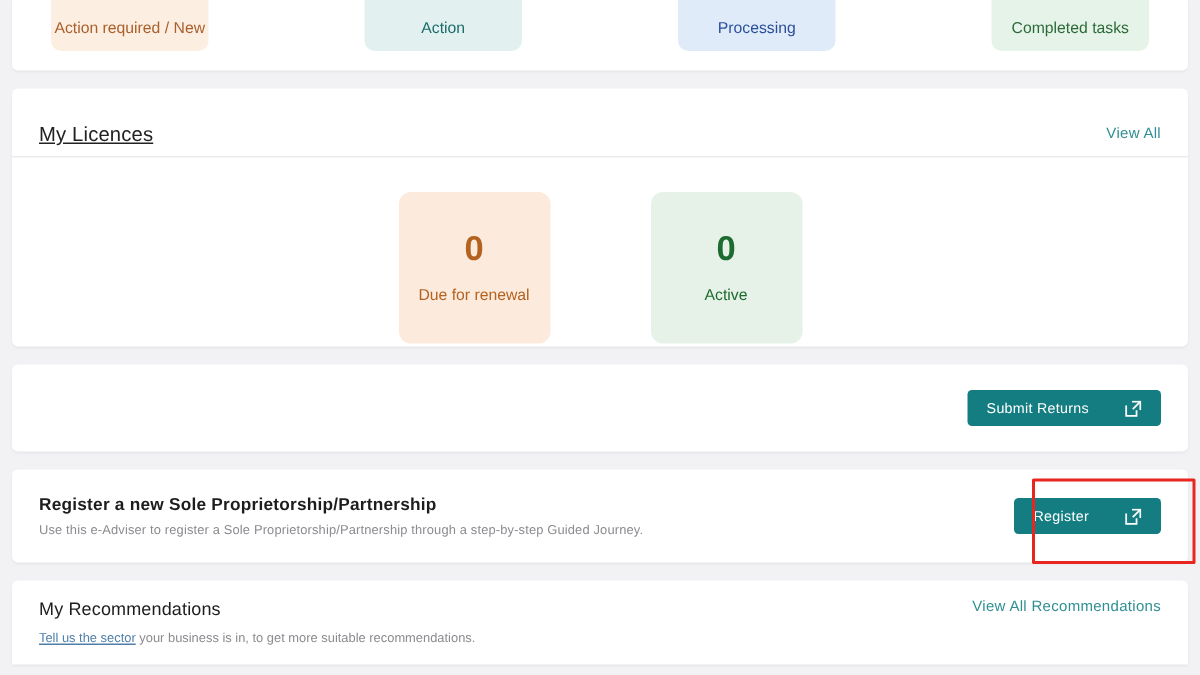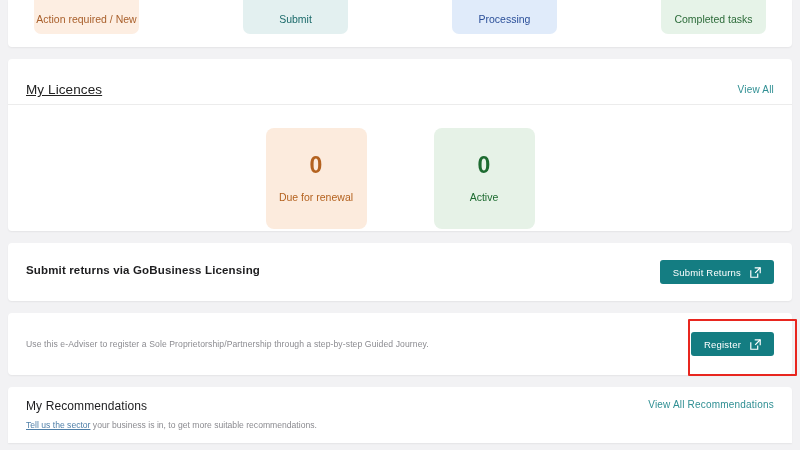--- a/index.html
+++ b/index.html
@@ -150,21 +150,21 @@
     background: #147d82;
     color: #ffffff;
     border: none;
     border-radius: 3px;
     font-size: 9.5px;
     font-family: "Liberation Sans", sans-serif;
     padding: 0 13px;
     height: 24px;
     display: inline-flex;
     align-items: center;
-    gap: 9px;
+    gap: 24px;
     cursor: pointer;
     letter-spacing: .2px;
     white-space: nowrap;
   }
   .btn-teal .ext-icon { display: inline-flex; }
 
   
   .highlight-box {
     position: absolute;
     border: 2px solid #e8261f;
@@ -205,21 +205,21 @@
 <body>
 
 <div class="page">
 
   <div class="card status-strip">
     <div class="status-row">
       <div class="status-tile tile-action">
         <span class="tile-label">Action required / New</span>
       </div>
       <div class="status-tile tile-draft">
-        <span class="tile-label">Submit</span>
+        <span class="tile-label">Action</span>
       </div>
       <div class="status-tile tile-process">
         <span class="tile-label">Processing</span>
       </div>
       <div class="status-tile tile-complete">
         <span class="tile-label">Completed tasks</span>
       </div>
     </div>
   </div>
 
@@ -235,36 +235,36 @@
       </div>
       <div class="lic-tile lic-active">
         <div class="num">0</div>
         <div class="cap">Active</div>
       </div>
     </div>
   </div>
 
   <div class="card action-row">
     <div class="action-text">
-      <div class="h">Submit returns via GoBusiness Licensing</div>
     </div>
     <button class="btn-teal">
       <span>Submit Returns</span>
       <span class="ext-icon">
         <svg width="11" height="11" viewBox="0 0 14 14" fill="none" xmlns="http://www.w3.org/2000/svg">
           <path d="M1 4.2V13h8.8V8.2" stroke="#ffffff" stroke-width="1.5" fill="none"></path>
           <path d="M6 1h7v7" stroke="#ffffff" stroke-width="1.5" fill="none"></path>
           <path d="M13 1L6.6 7.4" stroke="#ffffff" stroke-width="1.5"></path>
         </svg>
       </span>
     </button>
   </div>
 
   <div class="card action-row tall">
     <div class="action-text">
+      <div class="h">Register a new Sole Proprietorship/Partnership</div>
       <div class="p">Use this e-Adviser to register a Sole Proprietorship/Partnership through a step-by-step Guided Journey.</div>
     </div>
     <button class="btn-teal">
       <span>Register</span>
       <span class="ext-icon">
         <svg width="11" height="11" viewBox="0 0 14 14" fill="none" xmlns="http://www.w3.org/2000/svg">
           <path d="M1 4.2V13h8.8V8.2" stroke="#ffffff" stroke-width="1.5" fill="none"></path>
           <path d="M6 1h7v7" stroke="#ffffff" stroke-width="1.5" fill="none"></path>
           <path d="M13 1L6.6 7.4" stroke="#ffffff" stroke-width="1.5"></path>
         </svg>

